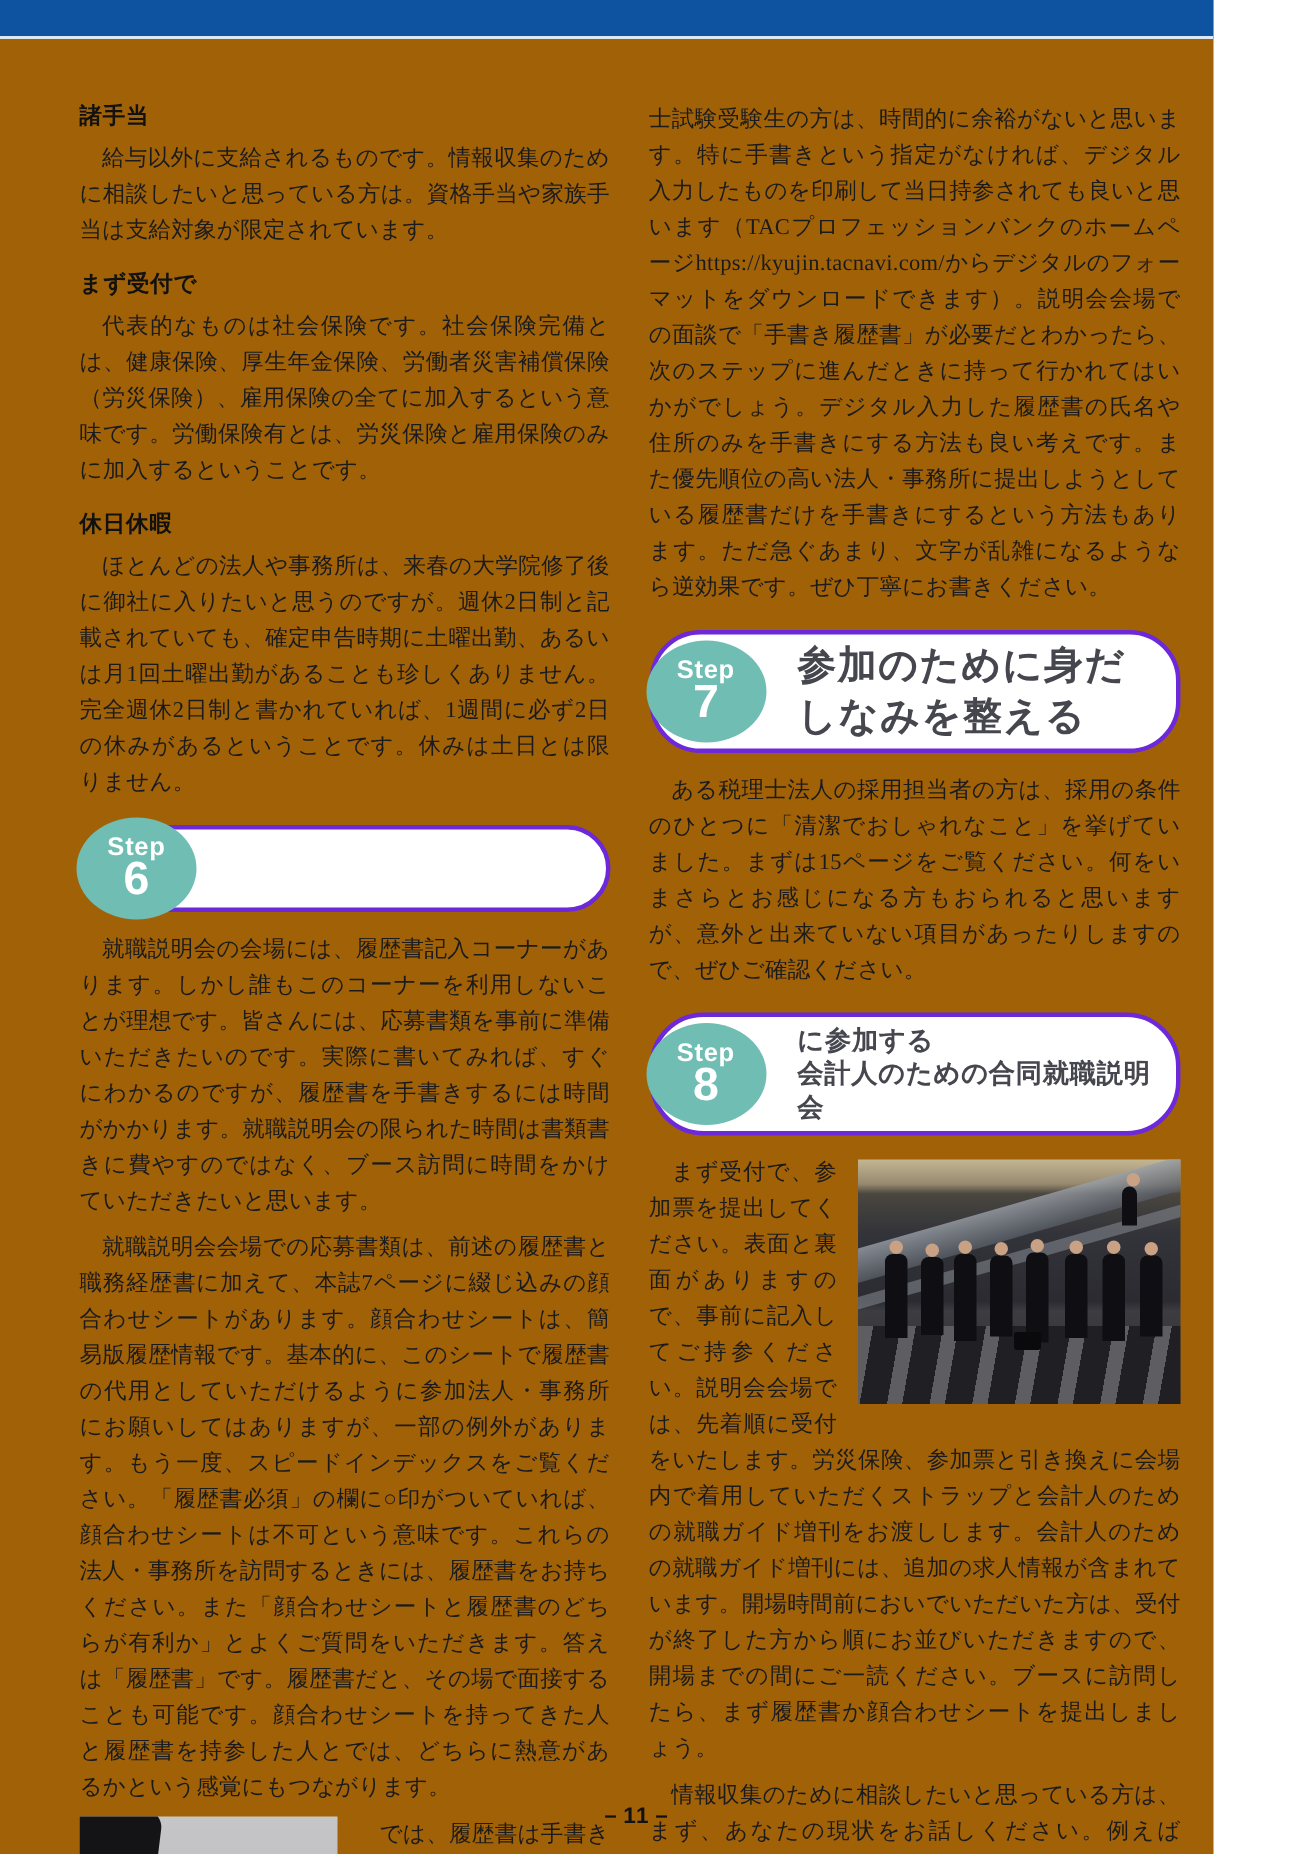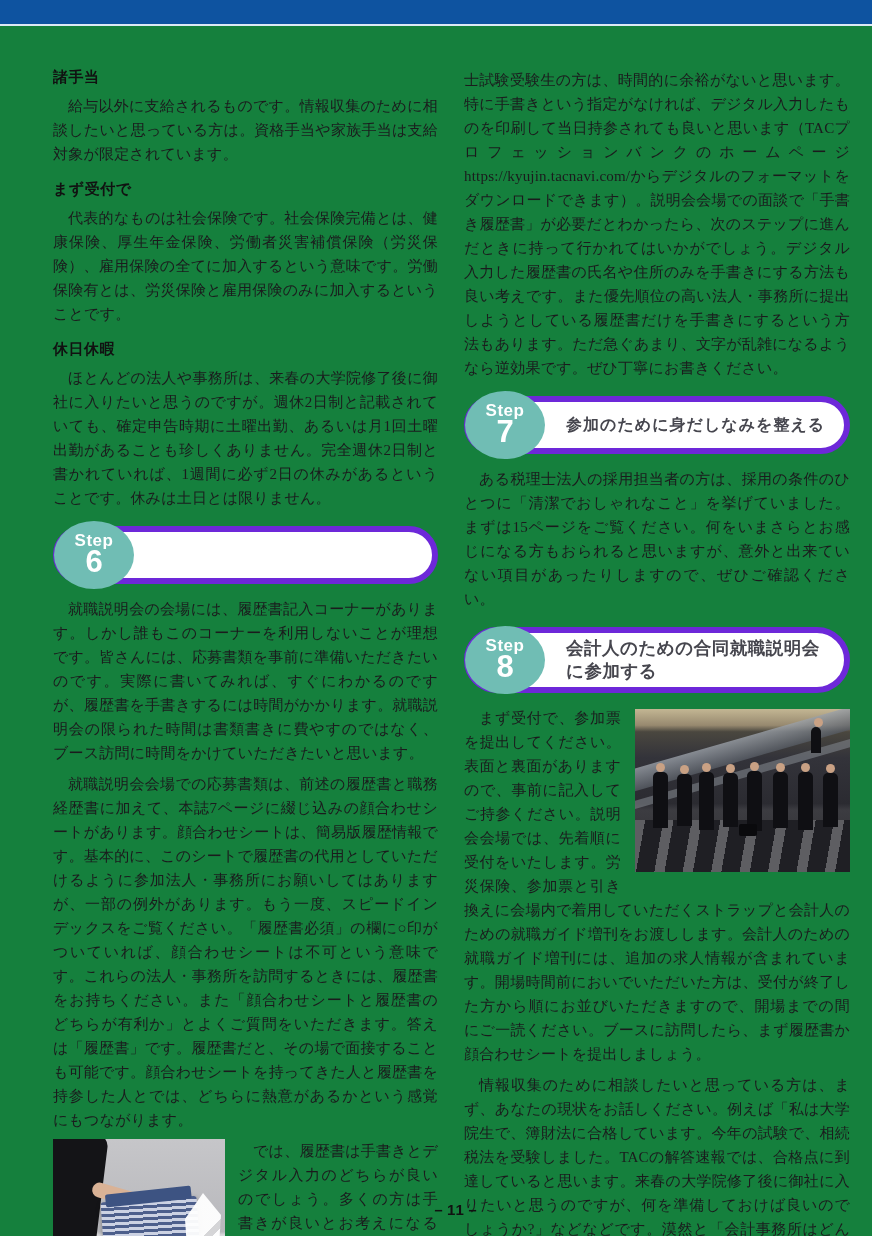--- a/index.html
+++ b/index.html
@@ -4,22 +4,22 @@
 <style>
   :root{
     --blue:#0e53a0;
     --teal:#70bdb4;
     --title-gray:#46464e;
   }
   *{box-sizing:border-box;}
   html,body{margin:0;padding:0;background:#ffffff;}
   .page{
     position:relative;
-    width:872px;height:1236px;
-    background:#15803d;
+    width:809px;height:1236px;
+    background:#a16207;
     overflow:hidden;
     font-family:"Liberation Serif","DejaVu Serif",serif;
     color:#1b1b1d;
   }
   .top-bar{
     position:absolute;top:0;left:0;right:0;height:26px;
     background:var(--blue);
     border-bottom:2px solid #dce9f5;
   }
   .columns{
@@ -37,21 +37,21 @@
   }
   h3.sec-h:first-child{margin-top:0;}
   p.body-p{
     font-size:15px;line-height:24px;margin:0 0 7px;
     text-align:justify;letter-spacing:.2px;
   }
   p.indent{text-indent:1em;}
   
   .step-banner{
     position:relative;
-    border:6px solid #6d28d9;
+    border:3px solid #6d28d9;
     border-radius:34px;
     background:#fff;
     min-height:58px;
     display:flex;align-items:center;
     padding:4px 14px 4px 96px;
     margin:16px 0 13px;
   }
   .step-banner.tall{min-height:66px;border-radius:36px;}
   .step-badge{
     position:absolute;left:-5px;top:50%;
@@ -61,21 +61,21 @@
     border-radius:50%;
     display:flex;flex-direction:column;align-items:center;justify-content:center;
     color:#fff;font-family:"Liberation Sans","DejaVu Sans",sans-serif;
     z-index:2;
   }
   .step-word{font-size:17px;font-weight:700;line-height:15px;letter-spacing:.5px;}
   .step-num{font-size:31px;font-weight:700;line-height:30px;margin-top:-1px;}
   .step-title{
     font-family:"Liberation Sans","DejaVu Sans",sans-serif;
     font-weight:700;color:var(--title-gray);
-    font-size:16px;letter-spacing:1px;line-height:1.3;
+    font-size:26px;letter-spacing:1px;line-height:1.3;
   }
   .step-banner.tall .step-title{font-size:17.5px;letter-spacing:.5px;}
   
   .docs-row{display:flex;gap:13px;margin-top:5px;}
   .photo{position:relative;overflow:hidden;}
   .photo-docs{
     flex:0 0 172px;height:160px;
     background:linear-gradient(180deg,#c6c6c9 0%,#b8b8bc 58%,#dadadd 60%,#efeff0 100%);
   }
   .pd-person{position:absolute;left:-20px;top:-8px;width:68px;height:134px;
@@ -169,22 +169,22 @@
       </div>
 
       <p class="body-p indent">ある税理士法人の採用担当者の方は、採用の条件のひとつに「清潔でおしゃれなこと」を挙げていました。まずは15ページをご覧ください。何をいまさらとお感じになる方もおられると思いますが、意外と出来ていない項目があったりしますので、ぜひご確認ください。</p>
 
       <div class="step-banner tall">
         <div class="step-badge">
           <span class="step-word">Step</span>
           <span class="step-num">8</span>
         </div>
         <div class="step-title">
+          <div>に参加する</div>
           <div>会計人のための合同就職説明会</div>
-          <div>に参加する</div>
         </div>
       </div>
 
       <div>
         <div class="photo photo-venue">
           <div class="pv-esc"></div>
           <div class="pv-esc2"></div>
           <div class="pv-floor"></div>
           <span class="pv-person" style="left:18px;bottom:44px;height:56px;"></span>
           <span class="pv-person" style="left:42px;bottom:46px;height:52px;"></span>

